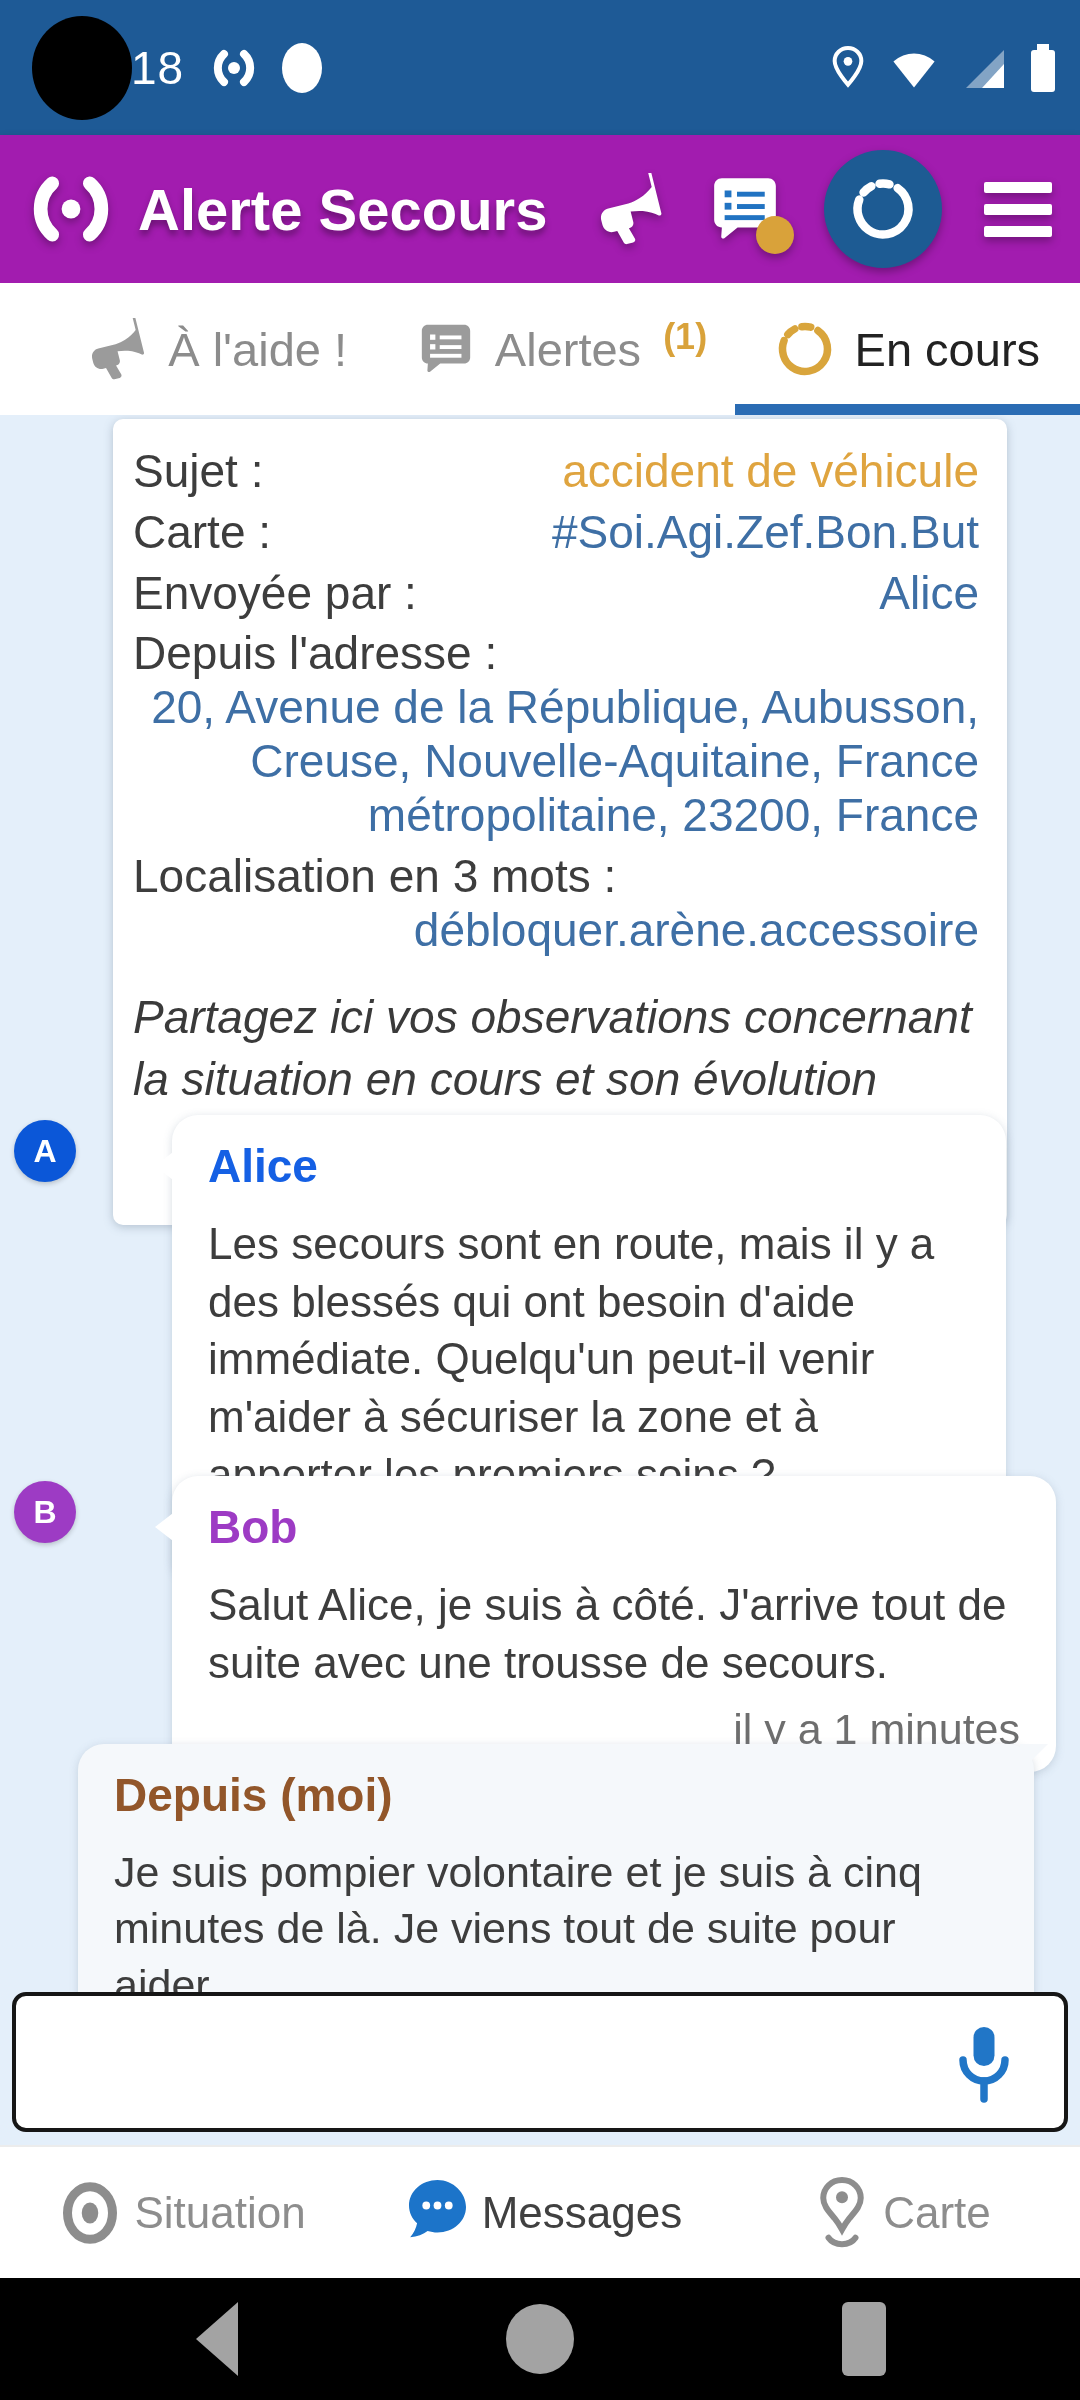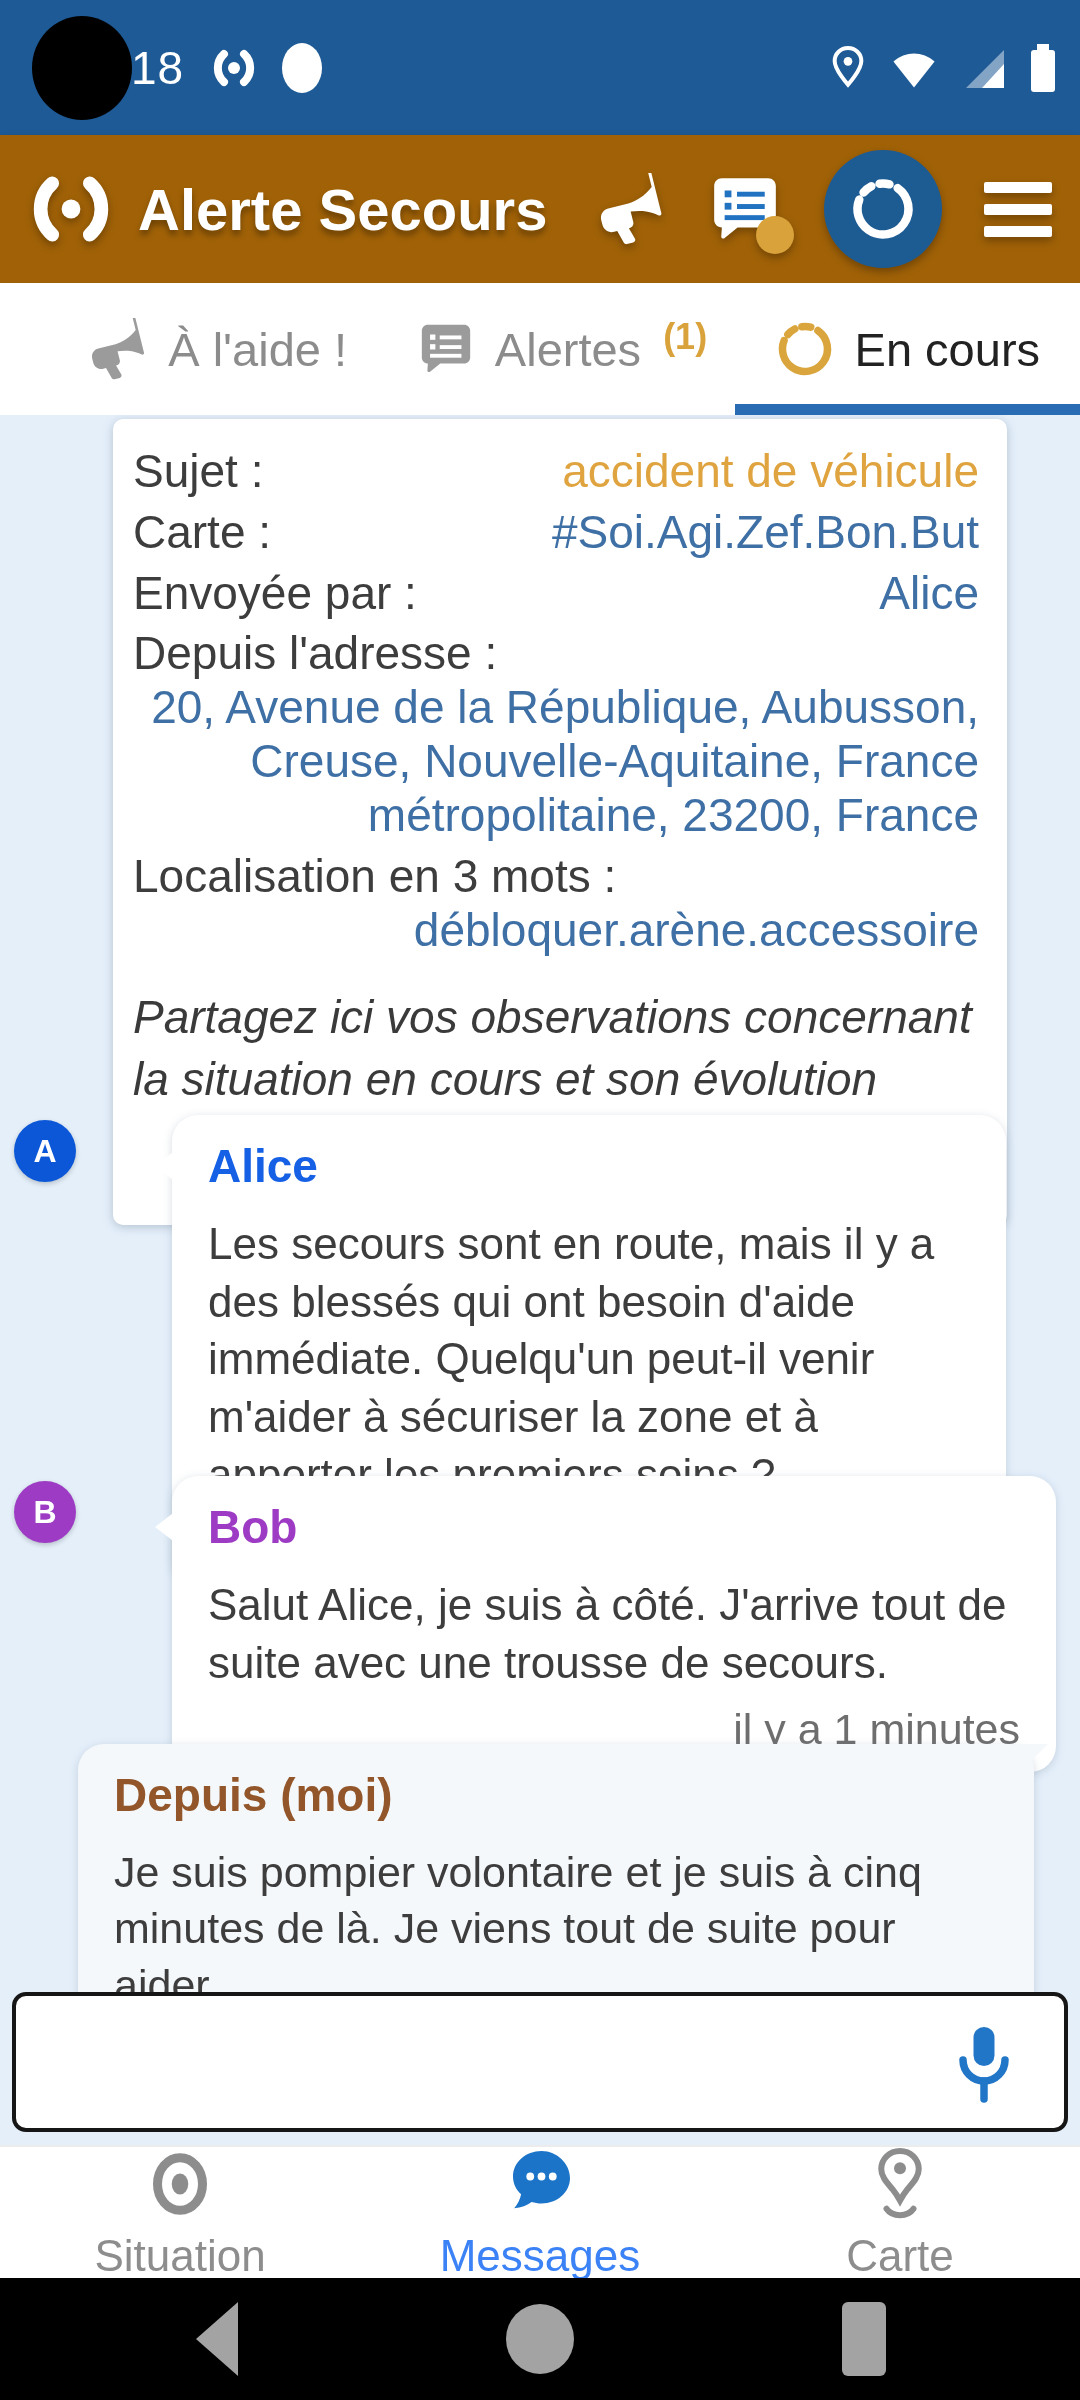--- a/index.html
+++ b/index.html
@@ -8,21 +8,21 @@
 
   
   .status-bar{position:absolute;top:0;left:0;width:1080px;height:135px;background:#1e5a96;
     display:flex;align-items:center;color:#fff;}
   .cutout{position:absolute;left:32px;top:16px;width:100px;height:104px;border-radius:50%;background:#000;}
   .sb-time{margin-left:64px;font-size:46px;letter-spacing:1px;}
   .sb-left-icons{display:flex;align-items:center;gap:22px;margin-left:26px;}
   .sb-right{position:absolute;right:22px;top:0;height:135px;display:flex;align-items:center;gap:20px;}
 
   
-  .app-header{position:absolute;top:135px;left:0;width:1080px;height:148px;background:#a16207;
+  .app-header{position:absolute;top:135px;left:0;width:1080px;height:148px;background:#a21caf;
     display:flex;align-items:center;box-shadow:0 3px 8px rgba(0,0,0,.22);}
   .logo{margin-left:30px;filter:drop-shadow(0 4px 4px rgba(0,0,0,.3));}
   .app-title{margin-left:26px;font-size:58px;font-weight:600;color:#fff;
     text-shadow:0 5px 6px rgba(0,0,0,.35);}
   .header-actions{margin-left:auto;display:flex;align-items:center;gap:42px;padding-right:28px;}
   .h-icon{filter:drop-shadow(0 4px 4px rgba(0,0,0,.3));position:relative;display:flex;align-items:center;justify-content:center;}
   .spinner-wrap{width:118px;height:118px;border-radius:50%;background:#1d5b93;display:flex;
     align-items:center;justify-content:center;}
   .badge-dot{position:absolute;right:-12px;bottom:-8px;width:38px;height:38px;border-radius:50%;background:#d9a23a;}
   .burger{display:flex;flex-direction:column;gap:11px;}
@@ -65,23 +65,23 @@
 
   .composer{position:absolute;left:12px;top:1577px;width:1056px;height:140px;background:#fff;
     border:4px solid #161616;border-radius:14px;}
   .composer textarea{width:100%;height:100%;border:none;outline:none;resize:none;background:transparent;
     font-family:inherit;font-size:44px;padding:22px 120px 22px 26px;}
   .mic{position:absolute;right:44px;top:24px;}
 
   
   .bottom-nav{position:absolute;top:2145px;left:0;width:1080px;height:133px;background:#fff;
     border-top:2px solid #ececec;display:flex;}
-  .nav-item{flex:1;display:flex;flex-direction:column;align-items:center;justify-content:center;gap:8px;
+  .nav-item{flex:1;display:flex;flex-direction:row;align-items:center;justify-content:center;gap:8px;
     font-size:44px;color:#8d8d8d;}
-  .nav-item.active{color:#3b82f6;}
+  .nav-item.active{color:#404040;}
 
   
   .android-bar{position:absolute;top:2278px;left:0;width:1080px;height:122px;background:#000;}
   .a-back{position:absolute;left:196px;top:24px;width:0;height:0;
     border-top:37px solid transparent;border-bottom:37px solid transparent;border-right:42px solid #a3a3a3;}
   .a-home{position:absolute;left:506px;top:26px;width:68px;height:70px;border-radius:50%;background:#a3a3a3;}
   .a-recents{position:absolute;left:842px;top:24px;width:44px;height:74px;border-radius:6px;background:#a3a3a3;}
 
   svg{display:block;}
 </style>

